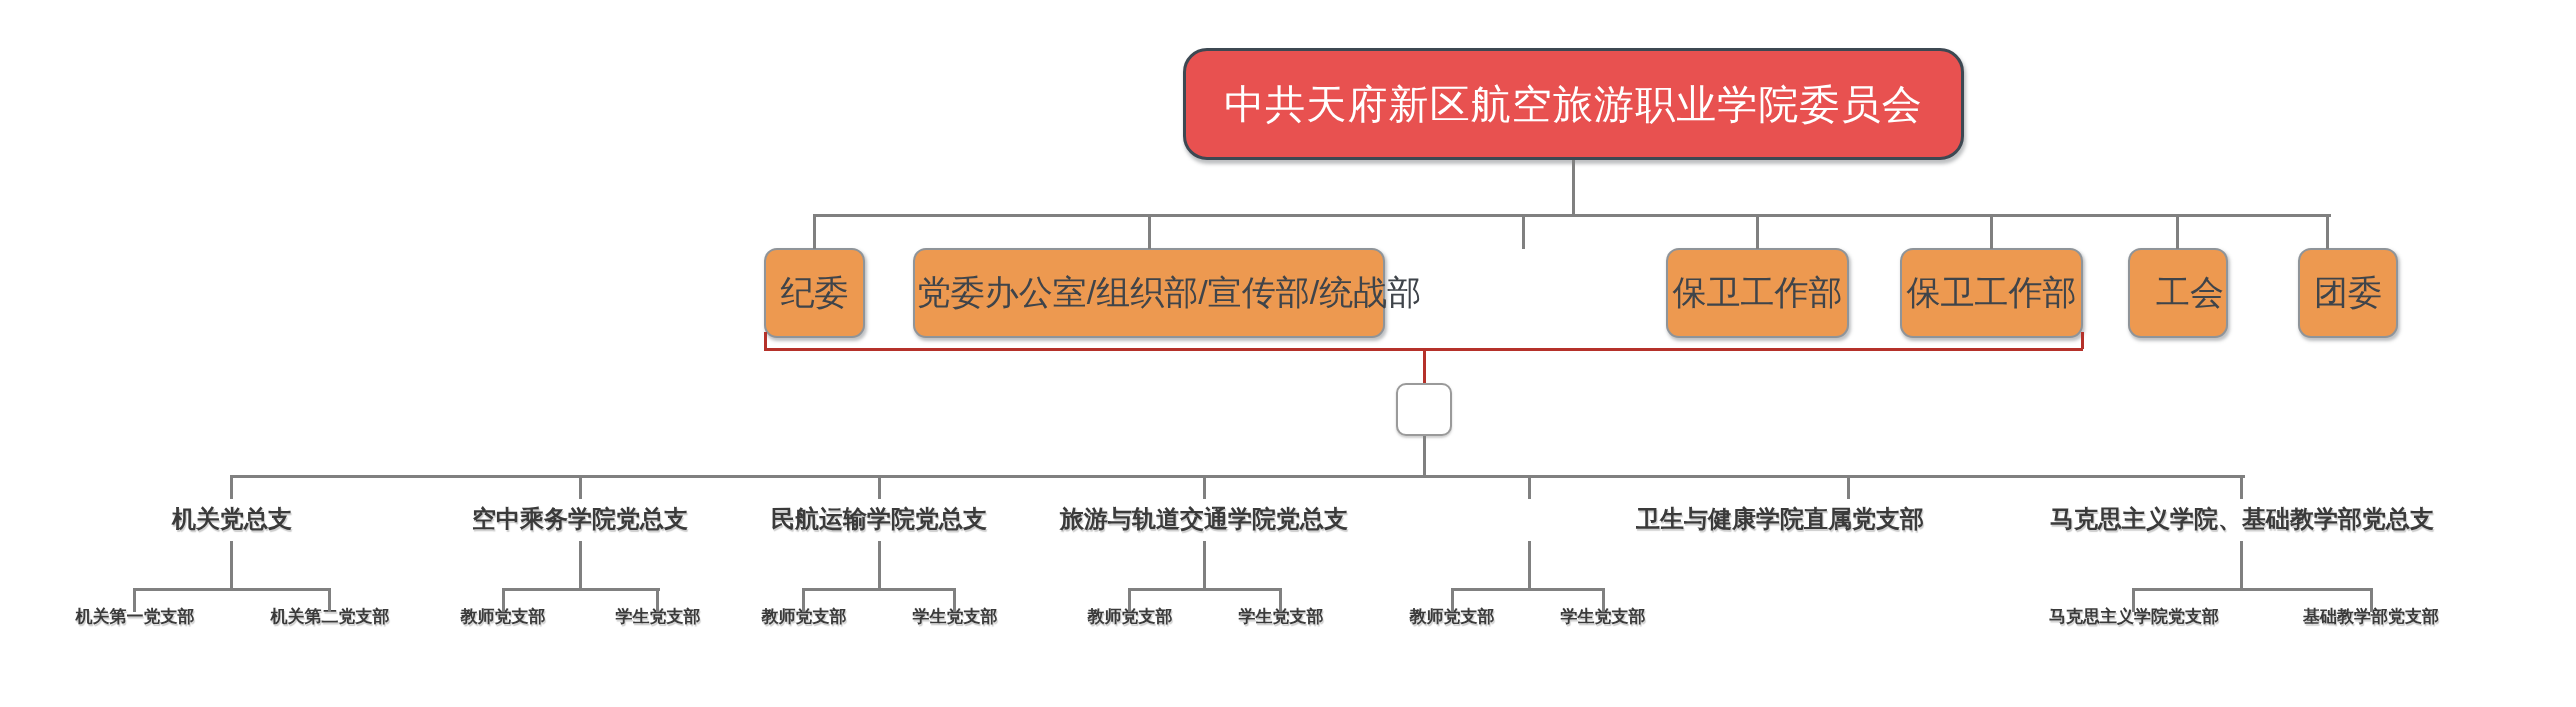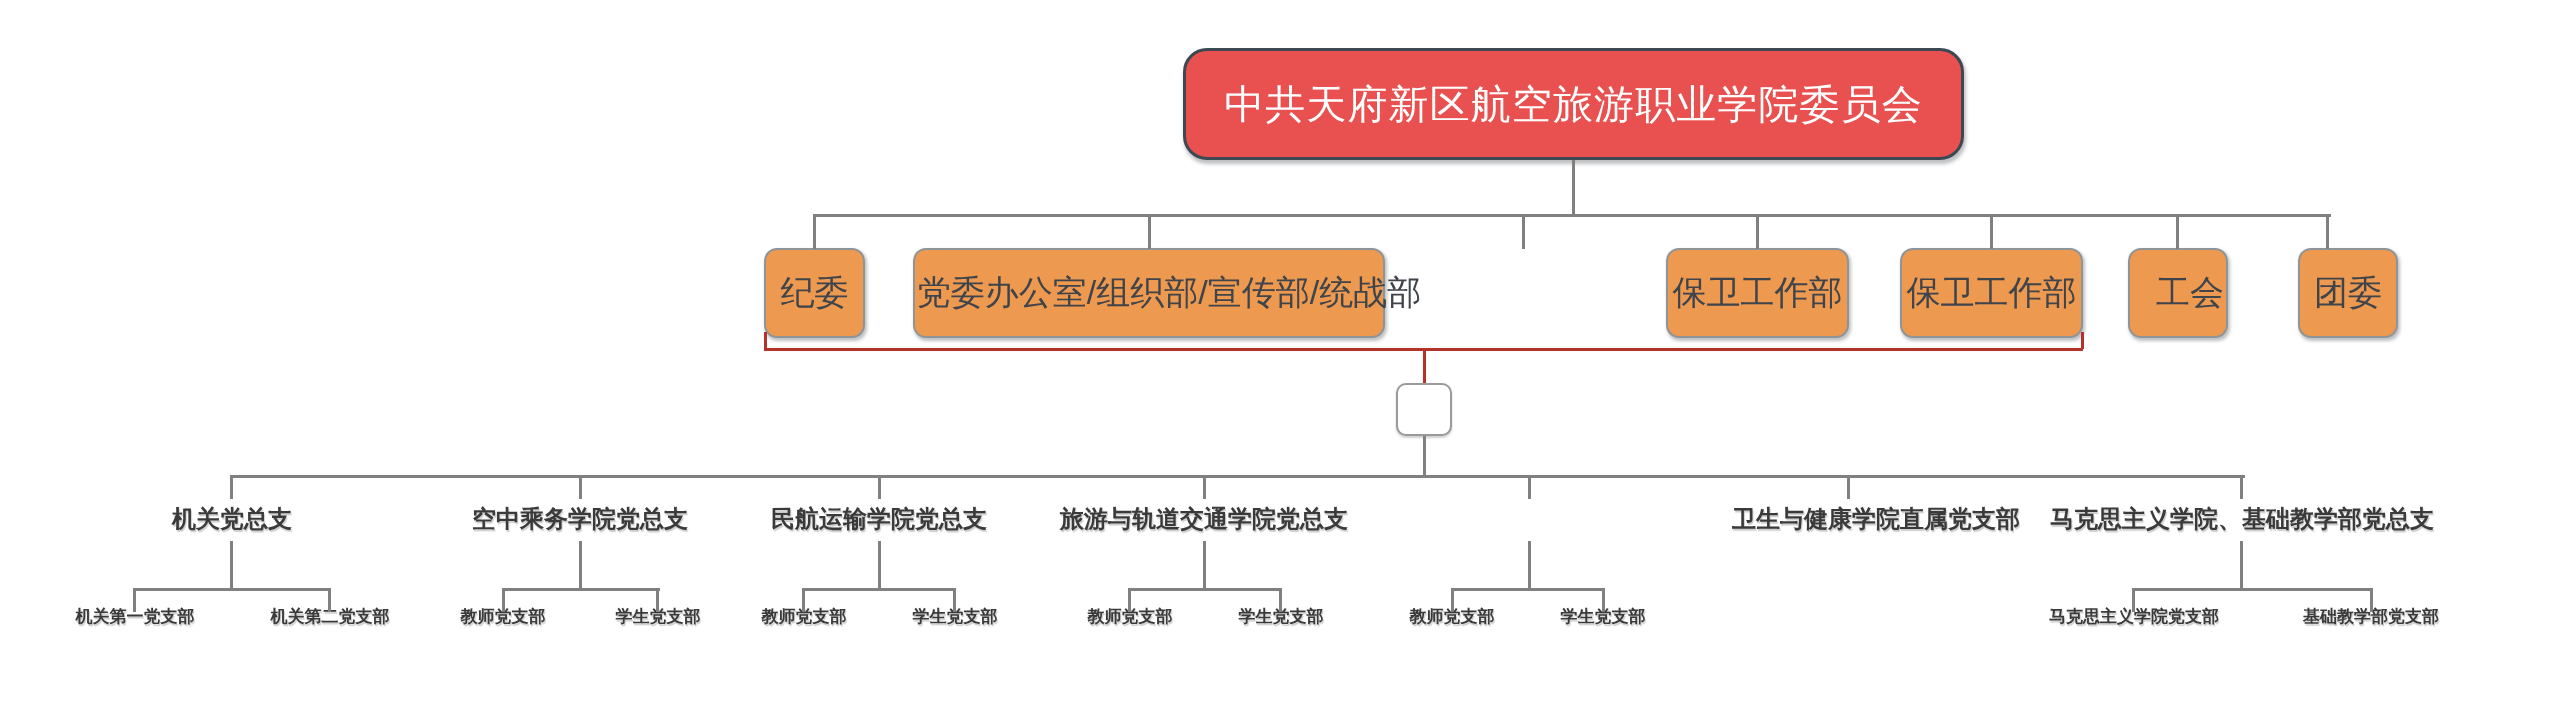--- a/index.html
+++ b/index.html
@@ -86,21 +86,21 @@
   <div class="box dept-box" style="left:2277px; width:100px;margin-left:21px;">
     <span>团委</span>
   </div>
 
   <div class="junction-box"></div>
 
   <div class="tree-label branch-label" style="left:232px;">机关党总支</div>
   <div class="tree-label branch-label" style="left:580px;">空中乘务学院党总支</div>
   <div class="tree-label branch-label" style="left:879px;">民航运输学院党总支</div>
   <div class="tree-label branch-label" style="left:1204px;">旅游与轨道交通学院党总支</div>
-  <div class="tree-label branch-label" style="left:1876px;">卫生与健康学院直属党支部</div>
+  <div class="tree-label branch-label" style="left:1780px;">卫生与健康学院直属党支部</div>
   <div class="tree-label branch-label" style="left:2242px;">马克思主义学院、基础教学部党总支</div>
 
   <div class="tree-label child-label" style="left:135px;">机关第一党支部</div>
   <div class="tree-label child-label" style="left:330px;">机关第二党支部</div>
   <div class="tree-label child-label" style="left:503px;">教师党支部</div>
   <div class="tree-label child-label" style="left:658px;">学生党支部</div>
   <div class="tree-label child-label" style="left:804px;">教师党支部</div>
   <div class="tree-label child-label" style="left:955px;">学生党支部</div>
   <div class="tree-label child-label" style="left:1130px;">教师党支部</div>
   <div class="tree-label child-label" style="left:1281px;">学生党支部</div>

